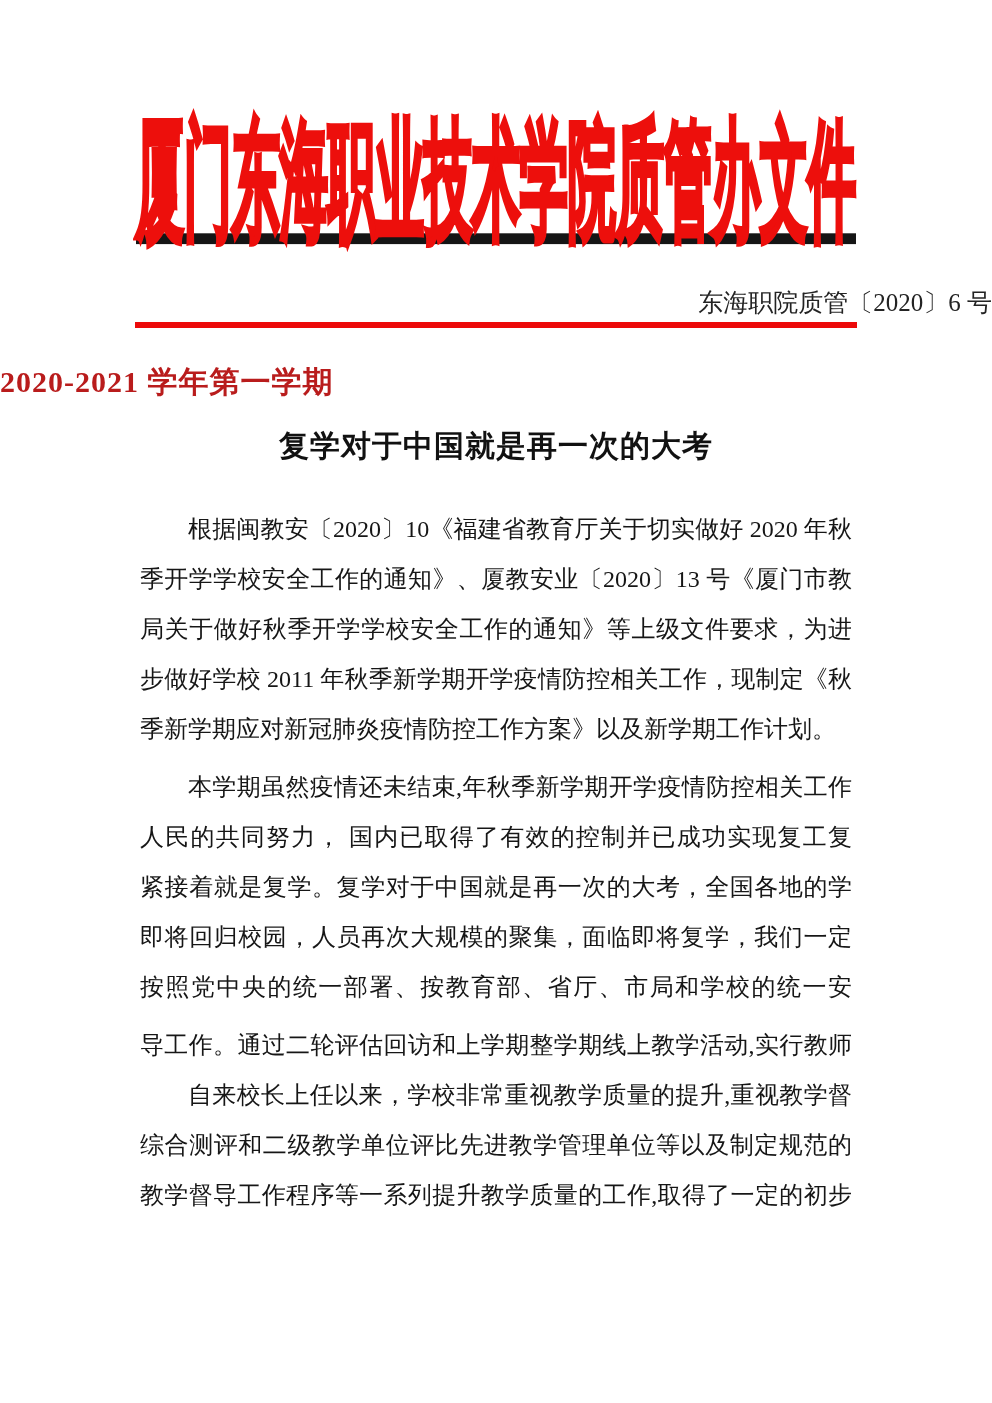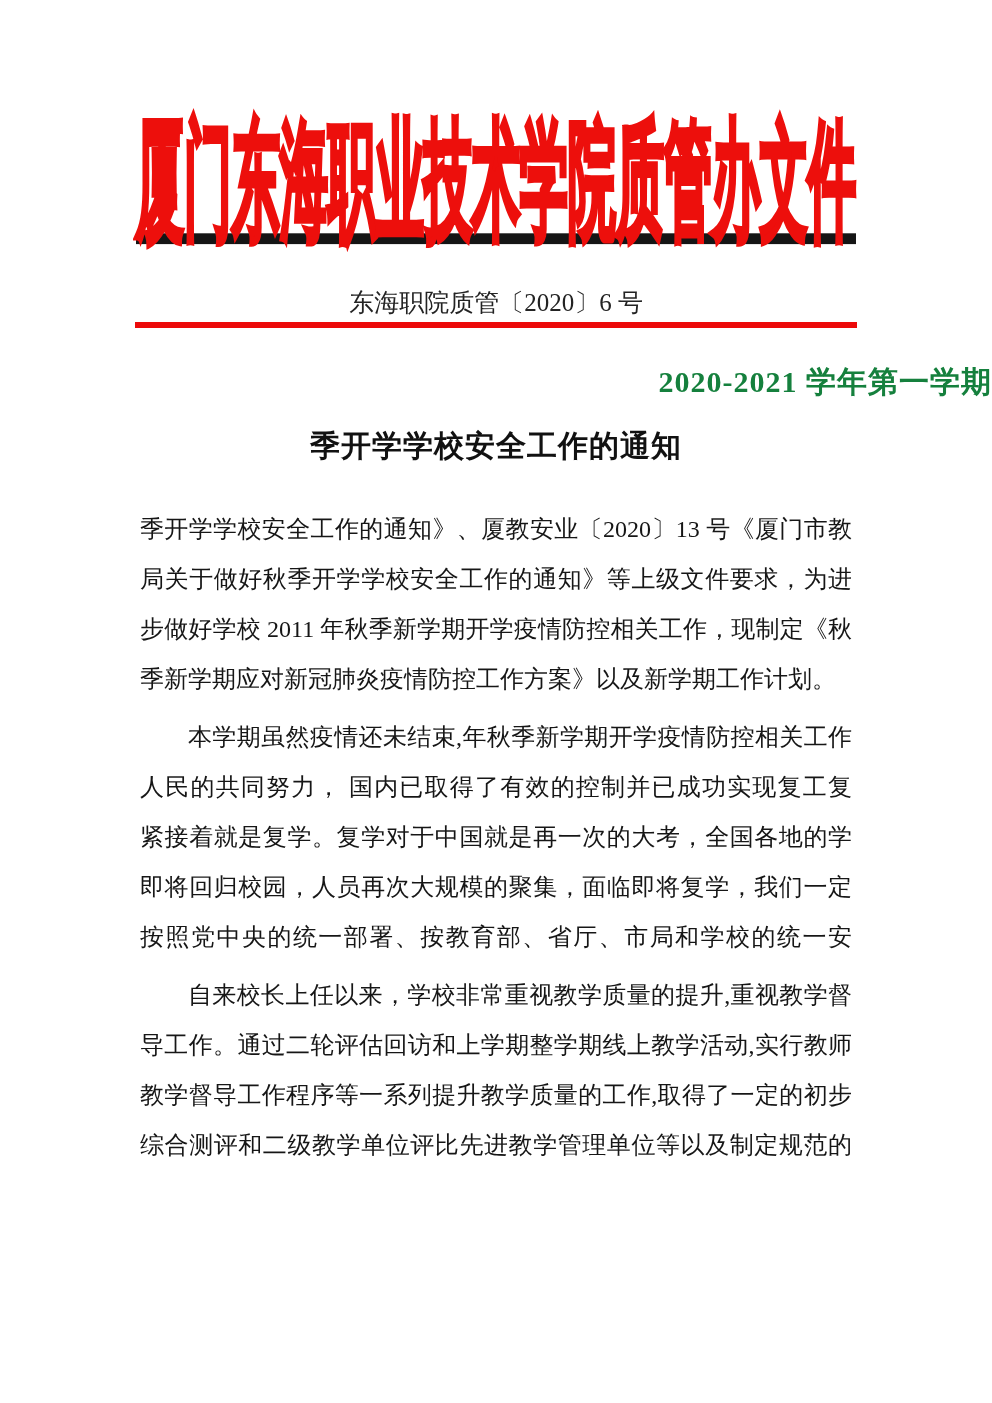--- a/index.html
+++ b/index.html
@@ -29,41 +29,41 @@
     letter-spacing: 0px;
     transform: scaleY(2.7);
     transform-origin: center center;
     font-family: "Liberation Serif", "DejaVu Serif", serif;
   }
 
   
   .docnum {
     margin-top: 26px;
     height: 30px; line-height: 30px;
-    text-align: center;
+    text-align: right;
     font-size: 25px;
     color: #232323;
   }
 
   
   .redline {
     width: 722px; height: 6px;
     margin: 4px auto 0;
     background: #ec0a0a;
   }
 
   
   .title1 {
     margin-top: 36px;
     height: 36px; line-height: 36px;
-    text-align: right;
+    text-align: left;
     font-size: 30px;
     font-weight: bold;
     letter-spacing: 1px;
-    color: #15803d;
+    color: #b91c1c;
     font-family: "Liberation Serif", "DejaVu Serif", serif;
   }
   .title2 {
     margin-top: 28px;
     height: 36px; line-height: 36px;
     text-align: center;
     font-size: 30px;
     font-weight: bold;
     letter-spacing: 1px;
     color: #111111;
@@ -96,40 +96,41 @@
   <div class="banner">
     <span class="banner-text">厦门东海职业技术学院质管办文件</span>
   </div>
 
   <div class="docnum">东海职院质管〔2020〕6 号</div>
 
   <div class="redline"></div>
 
   <div class="title1">2020-2021 学年第一学期</div>
 
-  <div class="title2">季开学学校安全工作的通知</div>
+  <div class="title2">复学对于中国就是再一次的大考</div>
 
   <div class="bodytext">
 
     <div class="para">
+      <div class="line ind">根据闽教安〔2020〕10《福建省教育厅关于切实做好 2020 年秋</div>
       <div class="line">季开学学校安全工作的通知》、厦教安业〔2020〕13 号《厦门市教育</div>
       <div class="line">局关于做好秋季开学学校安全工作的通知》等上级文件要求，为进一</div>
       <div class="line">步做好学校 2011 年秋季新学期开学疫情防控相关工作，现制定《秋</div>
       <div class="line end">季新学期应对新冠肺炎疫情防控工作方案》以及新学期工作计划。</div>
     </div>
 
     <div class="para">
       <div class="line ind">本学期虽然疫情还未结束,年秋季新学期开学疫情防控相关工作</div>
       <div class="line">人民的共同努力， 国内已取得了有效的控制并已成功实现复工复产，</div>
       <div class="line">紧接着就是复学。复学对于中国就是再一次的大考，全国各地的学生</div>
       <div class="line">即将回归校园，人员再次大规模的聚集，面临即将复学，我们一定要</div>
       <div class="line">按照党中央的统一部署、按教育部、省厅、市局和学校的统一安排，</div>
     </div>
 
     <div class="para">
+      <div class="line">导工作。通过二轮评估回访和上学期整学期线上教学活动,实行教师</div>
       <div class="line ind">自来校长上任以来，学校非常重视教学质量的提升,重视教学督</div>
-      <div class="line">导工作。通过二轮评估回访和上学期整学期线上教学活动,实行教师</div>
+      <div class="line">综合测评和二级教学单位评比先进教学管理单位等以及制定规范的</div>
       <div class="line">教学督导工作程序等一系列提升教学质量的工作,取得了一定的初步</div>
-      <div class="line">综合测评和二级教学单位评比先进教学管理单位等以及制定规范的</div>
     </div>
 
   </div>
 </div>
 
 </body></html>

